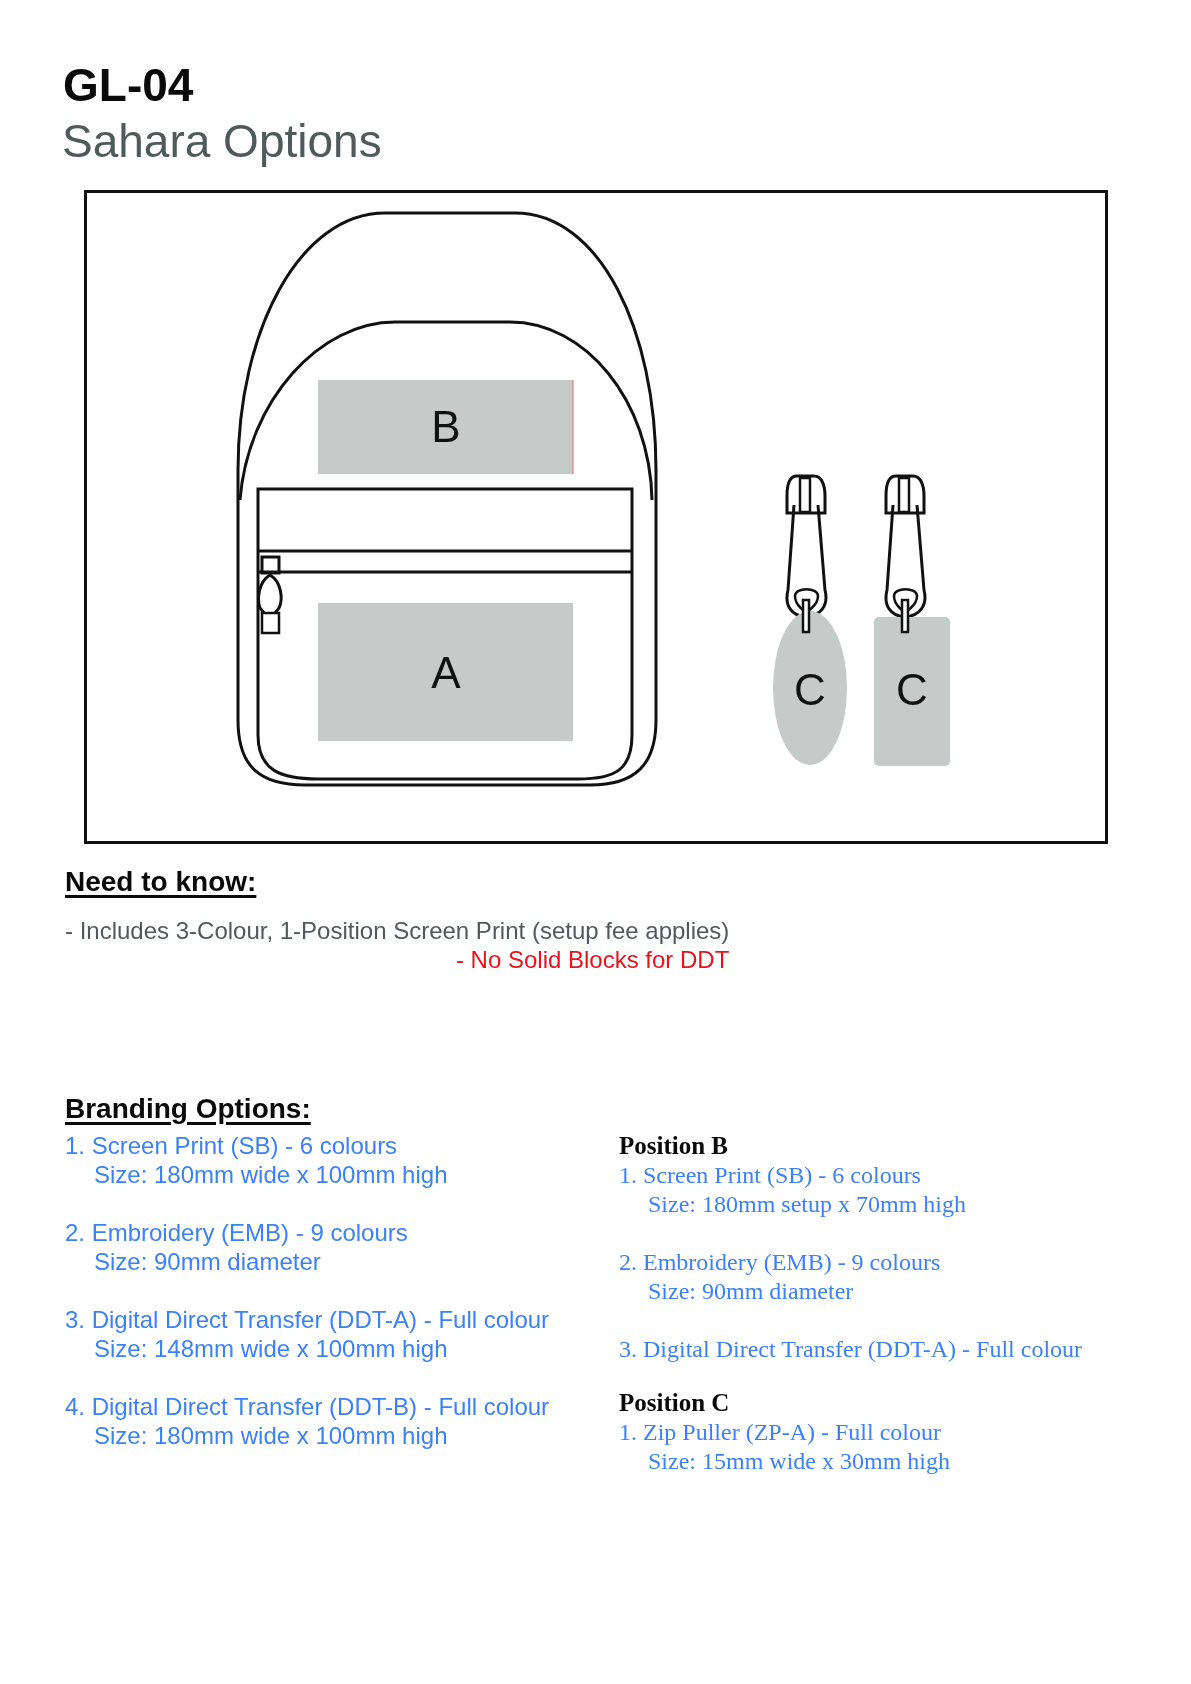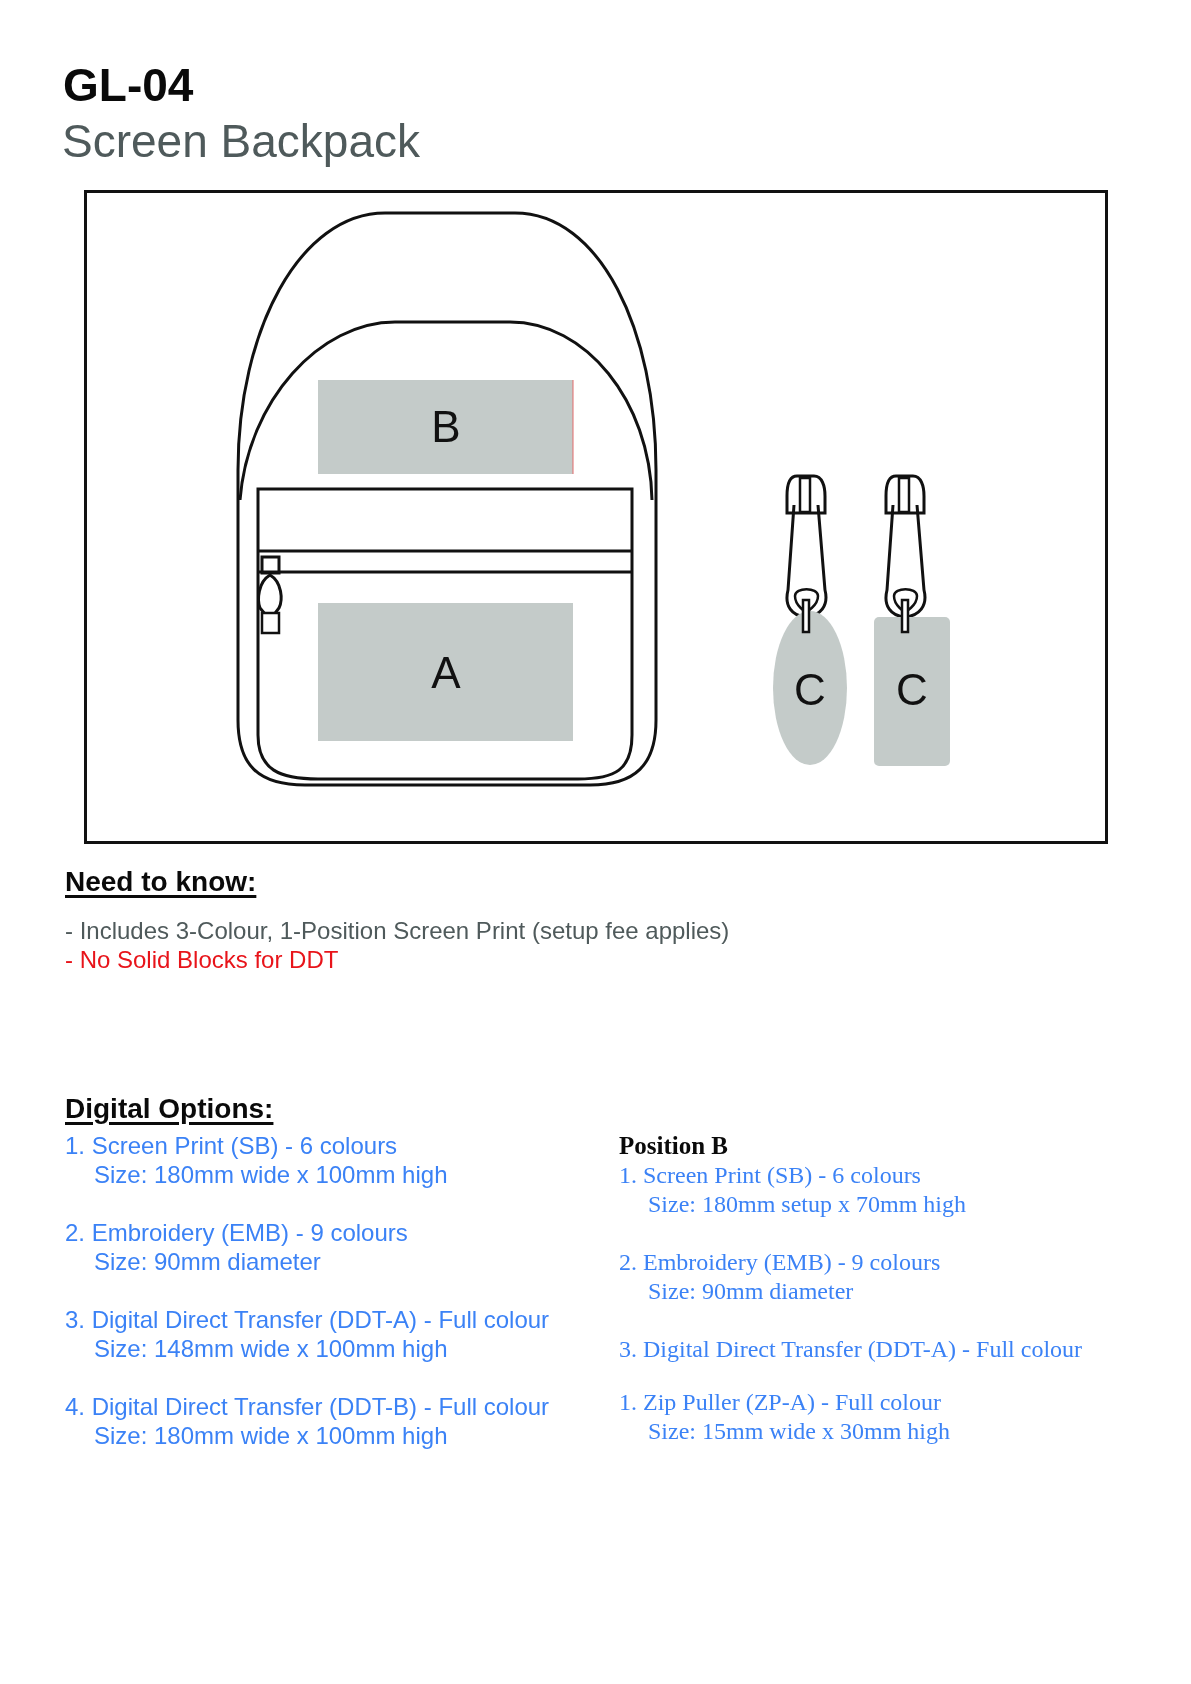--- a/index.html
+++ b/index.html
@@ -4,32 +4,32 @@
 <style>
   html, body { margin:0; padding:0; background:#ffffff; }
   body { width:1191px; height:1684px; position:relative; overflow:hidden; font-family:"Liberation Sans", sans-serif; }
   .abs { position:absolute;margin-top:20px; }
   .code { left:63px; top:42px; font-size:46px; font-weight:bold; color:#0a0a0a; letter-spacing:0px; line-height:1; }
   .name { left:62px; top:98px; font-size:46px; color:#4f5a5b; line-height:1; }
   .frame { left:84px; top:170px; width:1018px; height:648px; border:3px solid #111; box-sizing:content-box; }
   svg.art { position:absolute; left:0; top:0; }
   .h2 { font-size:28px; font-weight:bold; color:#0a0a0a; text-decoration:underline; text-decoration-thickness:3px; text-underline-offset:4px; line-height:1; }
   .bul { font-size:24px; color:#4f5a5b; line-height:29px; }
-  .bul.red { color:#e8141a; }
+  .bul.red { color:#e8141a;text-align:right; }
   .col { position:absolute; width:560px; }
   .pos-h { font-size:25px; font-weight:bold; color:#0a0a0a; line-height:30px; }
   .opt { font-size:24px; color:#3b82f6; line-height:29px; margin-bottom:29px; }
   .opt .size { padding-left:29px; display:block; }
   .zone-label { font-family:"Liberation Sans", sans-serif; font-size:44px; fill:#111; }
 </style>
 </head>
 <body>
 
 <div class="abs code">GL-04</div>
-<div class="abs name">Screen Backpack</div>
+<div class="abs name">Sahara Options</div>
 
 <div class="abs frame"></div>
 
 <svg class="art" width="1191" height="840">
 
   <path d="M 238 720 L 238 470 C 238 330 300 213 385 213 L 515 213 C 600 213 656 330 656 470 L 656 720 C 656 765 635 785 590 785 L 305 785 C 258 785 238 765 238 720 Z" fill="none" stroke="#111" stroke-width="3"></path>
 
   <path d="M 240 500 C 248 400 320 322 395 322 L 510 322 C 585 322 650 400 652 500" fill="none" stroke="#111" stroke-width="3"></path>
 
   <path d="M 258 489 L 632 489 L 632 735 C 632 770 615 779 578 779 L 318 779 C 280 779 258 770 258 735 Z" fill="none" stroke="#111" stroke-width="3"></path>
@@ -69,21 +69,21 @@
   <rect x="902" y="600" width="6" height="32" fill="#fff" stroke="#111" stroke-width="2.5"></rect>
   <text class="zone-label" x="912" y="705" text-anchor="middle">C</text>
 </svg>
 
 <div class="abs h2" style="left:65px; top:848px;">Need to know:</div>
 <div class="abs" style="left:65px; top:896px;">
   <div class="bul">- Includes 3-Colour, 1-Position Screen Print (setup fee applies)</div>
   <div class="bul red">- No Solid Blocks for DDT</div>
 </div>
 
-<div class="abs h2" style="left:65px; top:1075px;">Digital Options:</div>
+<div class="abs h2" style="left:65px; top:1075px;">Branding Options:</div>
 
 <div class="col" style="left:65px; top:1131px;">
   <div class="opt">
     <span>1. Screen Print (SB) - 6 colours</span>
     <span class="size">Size: 180mm wide x 100mm high</span>
   </div>
   <div class="opt">
     <span>2. Embroidery (EMB) - 9 colours</span>
     <span class="size">Size: 90mm diameter</span>
   </div>
@@ -104,18 +104,19 @@
     <span class="size">Size: 180mm setup x 70mm high</span>
   </div>
   <div class="opt">
     <span>2. Embroidery (EMB) - 9 colours</span>
     <span class="size">Size: 90mm diameter</span>
   </div>
   <div class="opt" style="margin-bottom:24px;">
     <span>3. Digital Direct Transfer (DDT-A) - Full colour</span>
   </div>
   <div>
+    <div class="pos-h">Position C</div>
     <div class="opt">
       <span>1. Zip Puller (ZP-A) - Full colour</span>
       <span class="size">Size: 15mm wide x 30mm high</span>
     </div>
   </div>
 </div>
 
 </body></html>

